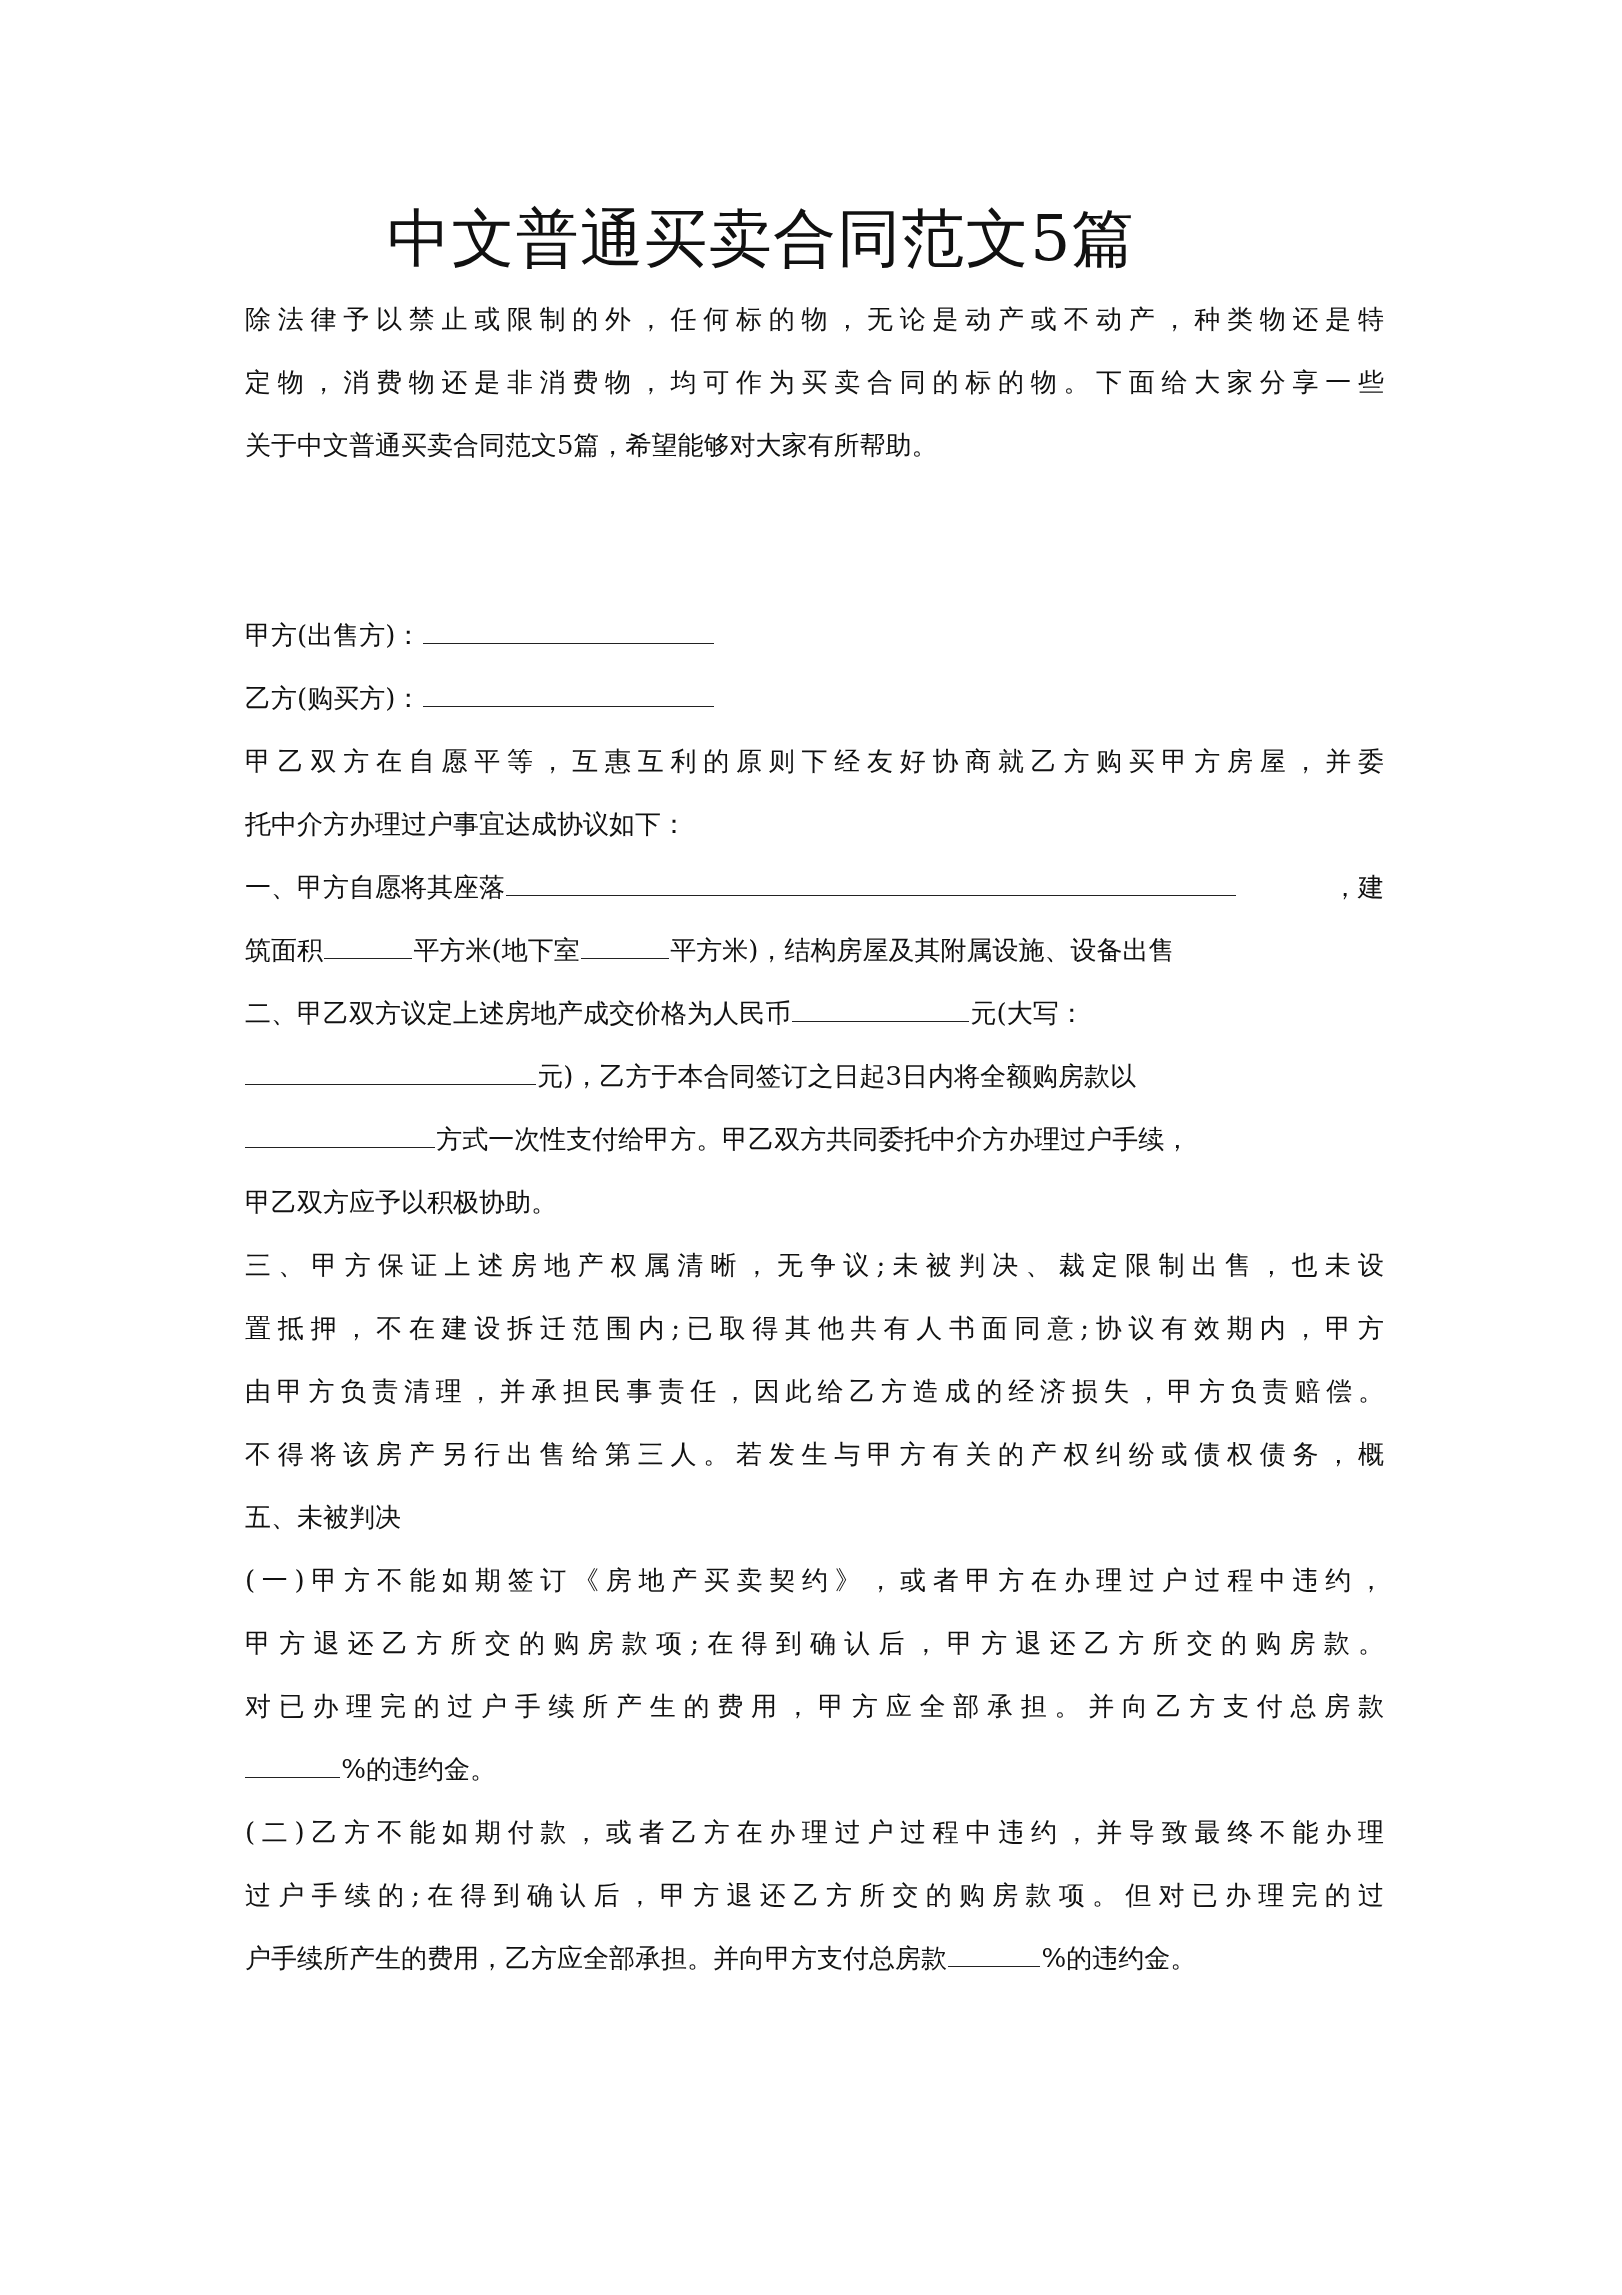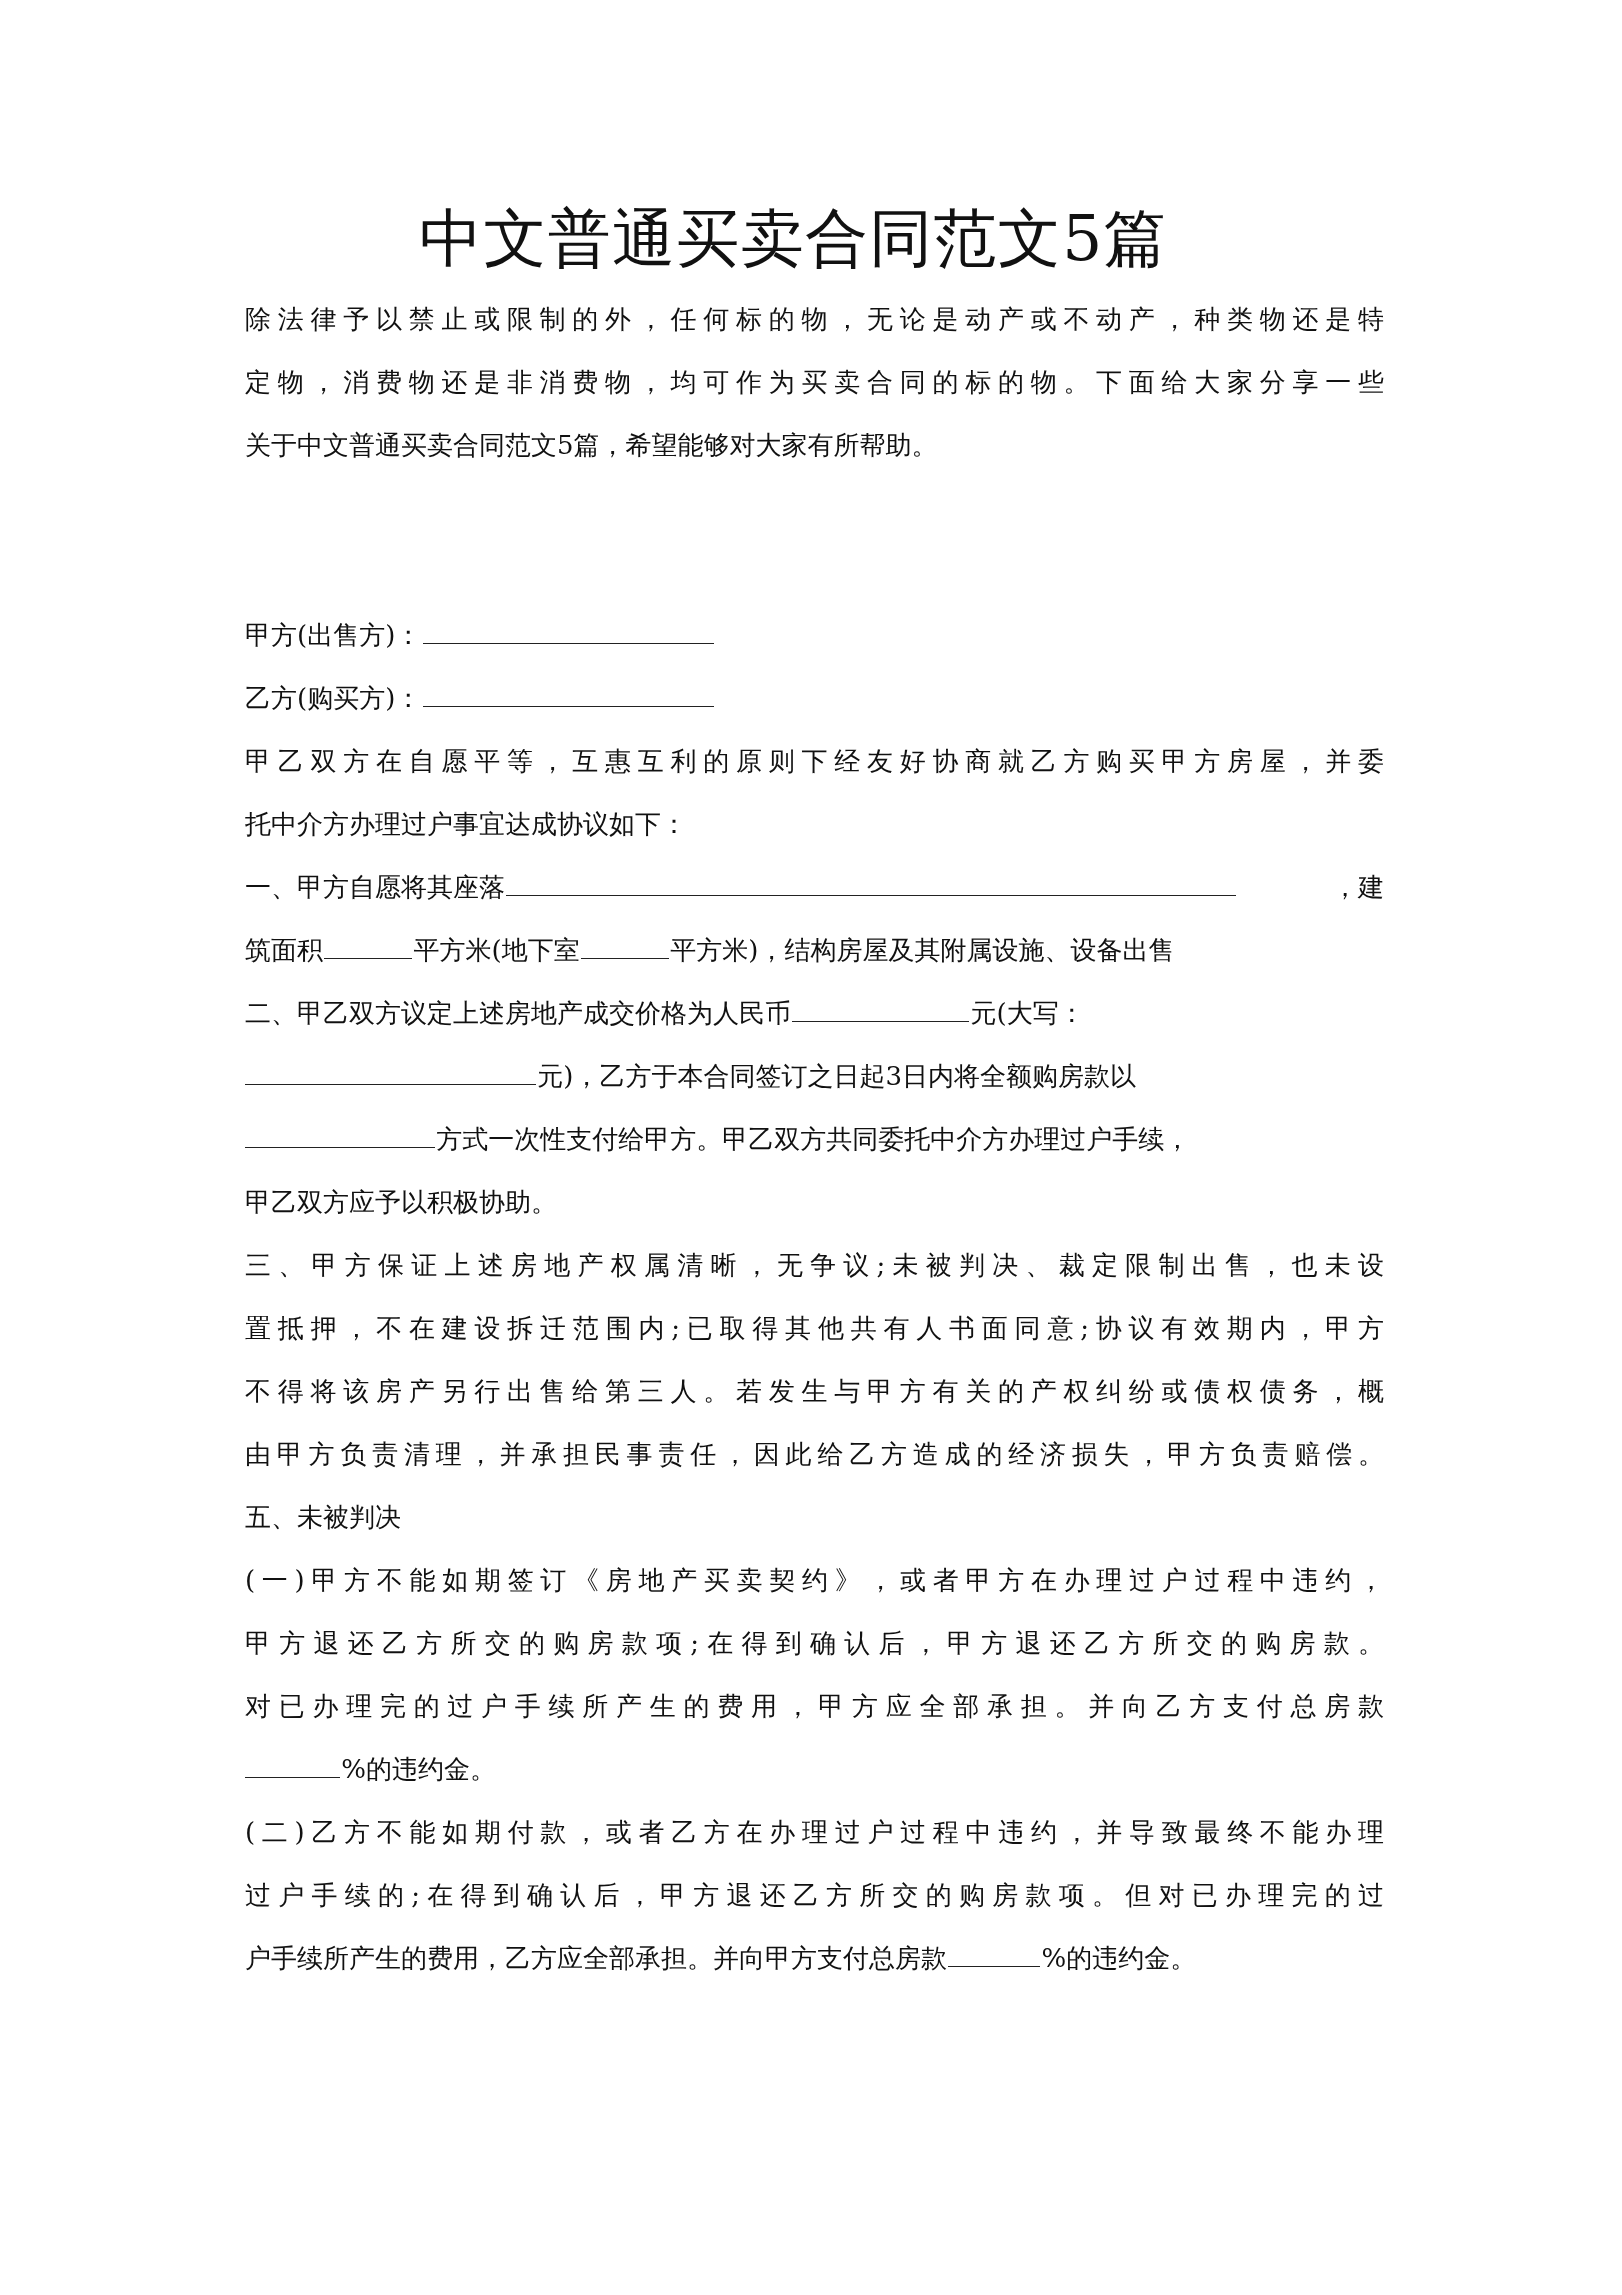--- a/index.html
+++ b/index.html
@@ -1,19 +1,19 @@
 <!DOCTYPE html>
 <html style="font-size:10.5px"><head>
   <meta charset="utf-8">
   <style>
     html, body { margin: 0; padding: 0; background: #ffffff; }
     body { width: 1623px; height: 2295px; position: relative; overflow: hidden;
            font-family: "DejaVu Serif", "Liberation Serif", serif; color: #111111; }
     .title { position: absolute; top: 196px; left: 0; width: 1523px; text-align: center;
-             font-size: 63px; line-height: 85px; letter-spacing: 1.3px; padding-left: 32px; }
+             font-size: 63px; line-height: 85px; letter-spacing: 1.3px; }
     .body { position: absolute; left: 245px; width: 1139px; top: 288px; }
     .line { height: 63px; line-height: 63px; font-size: 26px; white-space: nowrap; position: relative; }
     .just { text-align: justify; text-align-last: justify; }
     .gap { height: 127px; }
     .blank { display: inline-block; border-bottom: 1.3px solid #222; height: 34px; vertical-align: baseline; margin: 0 1.3px; }
   </style>
 </head>
 <body>
 
 <div class="title">中文普通买卖合同范文5篇</div>
@@ -46,22 +46,22 @@
   <div class="line">
     <span class="blank" style="width:291px;margin-left:0"></span><span>元)，乙方于本合同签订之日起3日内将全额购房款以</span>
   </div>
   <div class="line">
     <span class="blank" style="width:190px;margin-left:0"></span><span>方式一次性支付给甲方。甲乙双方共同委托中介方办理过户手续，</span>
   </div>
   <div class="line">甲乙双方应予以积极协助。</div>
 
   <div class="line just">三、甲方保证上述房地产权属清晰，无争议;未被判决、裁定限制出售，也未设</div>
   <div class="line just">置抵押，不在建设拆迁范围内;已取得其他共有人书面同意;协议有效期内，甲方</div>
+  <div class="line just">由甲方负责清理，并承担民事责任，因此给乙方造成的经济损失，甲方负责赔偿。</div>
   <div class="line just">不得将该房产另行出售给第三人。若发生与甲方有关的产权纠纷或债权债务，概</div>
-  <div class="line just">由甲方负责清理，并承担民事责任，因此给乙方造成的经济损失，甲方负责赔偿。</div>
 
   <div class="line">五、未被判决</div>
 
   <div class="line just">(一)甲方不能如期签订《房地产买卖契约》，或者甲方在办理过户过程中违约，</div>
   <div class="line just">甲方退还乙方所交的购房款项;在得到确认后，甲方退还乙方所交的购房款。</div>
   <div class="line just">对已办理完的过户手续所产生的费用，甲方应全部承担。并向乙方支付总房款</div>
   <div class="line">
     <span class="blank" style="width:95px;margin-left:0"></span><span>%的违约金。</span>
   </div>
 

